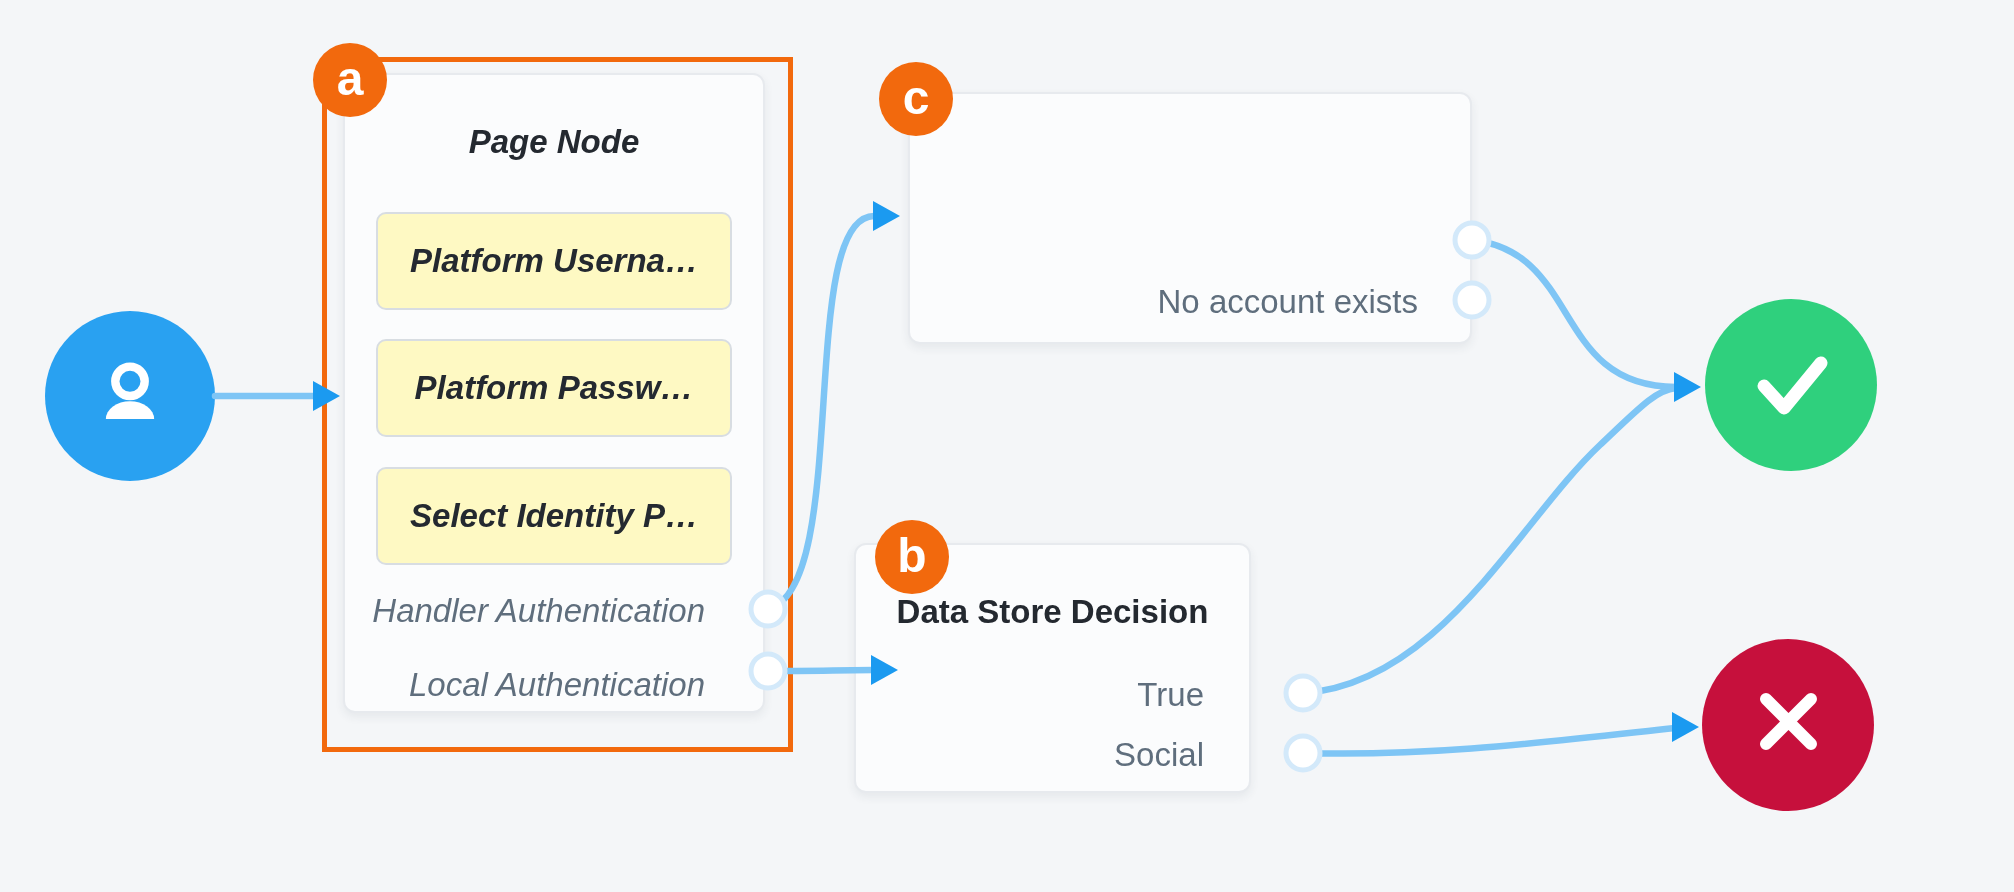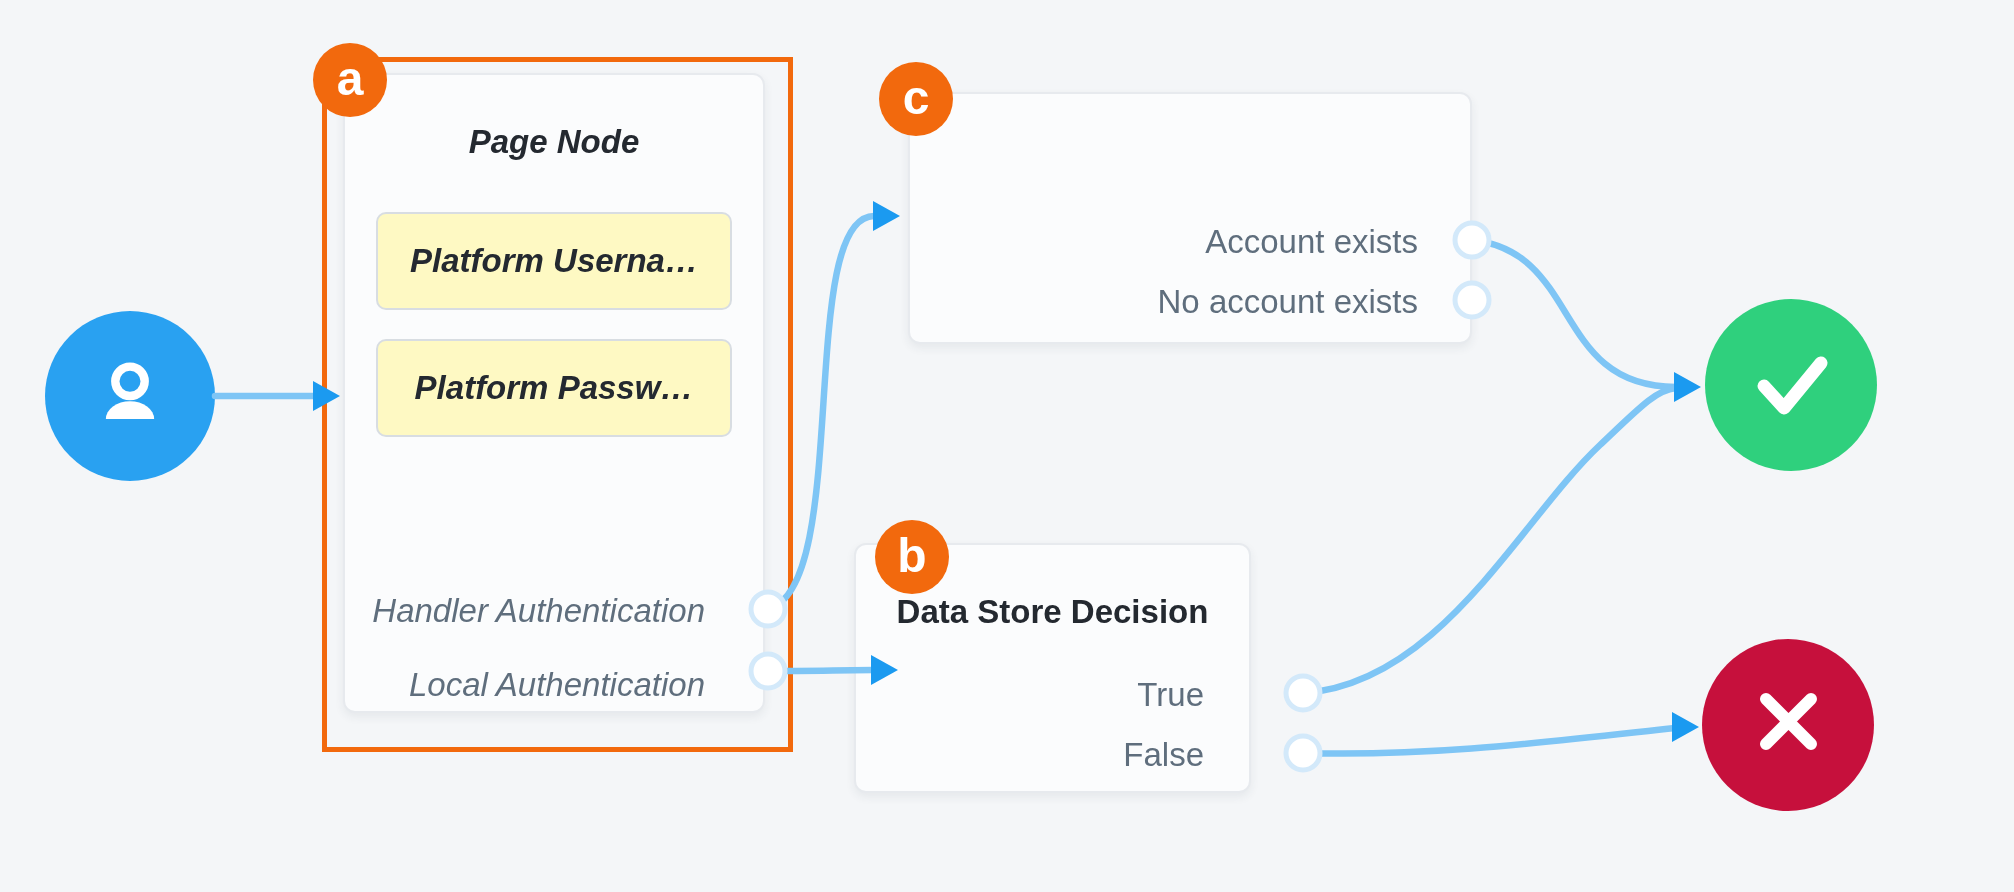--- a/index.html
+++ b/index.html
@@ -75,33 +75,33 @@
     <svg width="84" height="84" viewBox="0 0 80 80" aria-hidden="true">
       <circle cx="40" cy="26" r="14" fill="none" stroke="#ffffff" stroke-width="8"></circle>
       <path d="M 17 62 a 23 17 0 0 1 46 0 z" fill="#ffffff"></path>
     </svg>
   </div>
 
   <div class="card" style="left:343px;top:73px;width:422px;height:640px;font-style:italic;">
     <div class="card-title">Page Node</div>
     <div class="inner-box" style="top:137px;">Platform Userna…</div>
     <div class="inner-box" style="top:264px;">Platform Passw…</div>
+    <div class="inner-box" style="top:392px;">Select Identity P…</div>
     <div class="outcome r" style="top:516px;right:58px;">Handler Authentication</div>
     <div class="outcome r" style="top:578px;right:58px;margin-top:12px;">Local Authentication</div>
   </div>
 
   <div class="card" style="left:908px;top:92px;width:564px;height:252px;">
-    <div class="outcome r" style="top:128px;right:52px;">Account exists</div>
     <div class="outcome r" style="top:188px;right:52px;">No account exists</div>
   </div>
 
   <div class="card" style="left:854px;top:543px;width:397px;height:250px;">
     <div class="card-title">Data Store Decision</div>
     <div class="outcome r" style="top:130px;right:45px;">True</div>
-    <div class="outcome r" style="top:190px;right:45px;">False</div>
+    <div class="outcome r" style="top:190px;right:45px;">Social</div>
   </div>
 
   <div class="circle-node success-node" style="left:1705px;top:299px;width:172px;height:172px;">
     <svg width="172" height="172" viewBox="0 0 172 172" aria-hidden="true">
       <path d="M 59 87 L 79 109 L 116 64" fill="none" stroke="#ffffff" stroke-width="13" stroke-linecap="round" stroke-linejoin="round"></path>
     </svg>
   </div>
 
   <div class="circle-node failure-node" style="left:1702px;top:639px;width:172px;height:172px;">
     <svg width="172" height="172" viewBox="0 0 172 172" aria-hidden="true">

